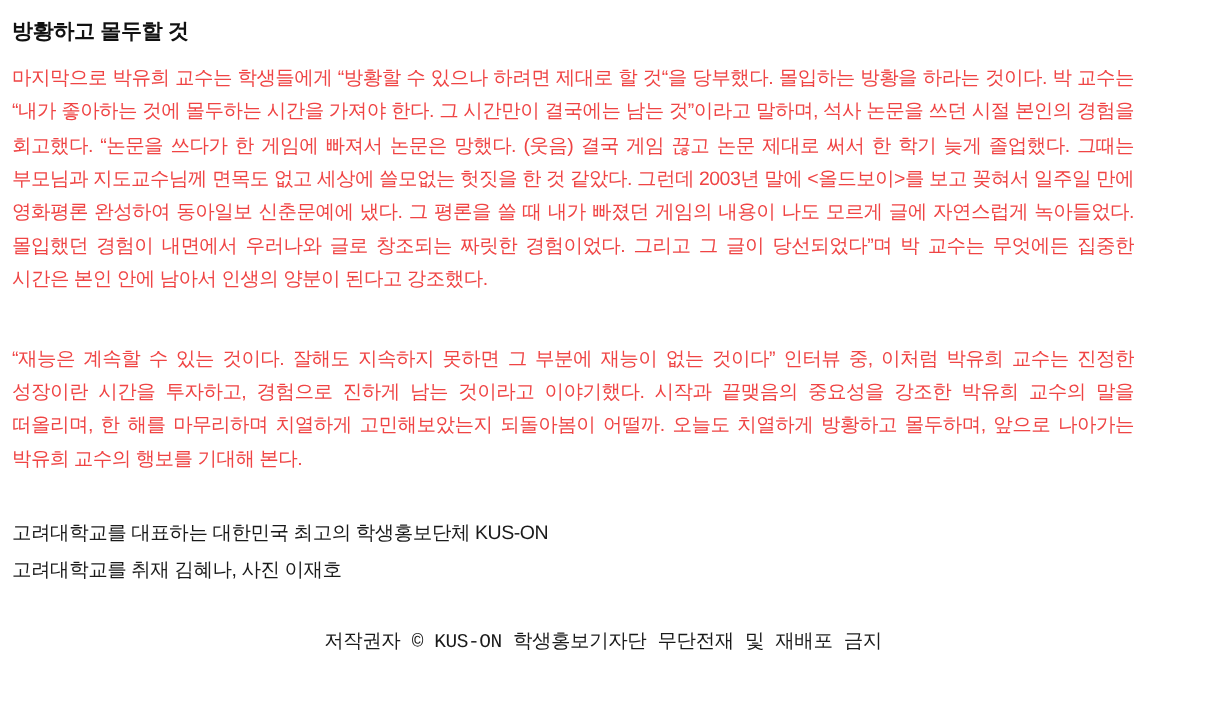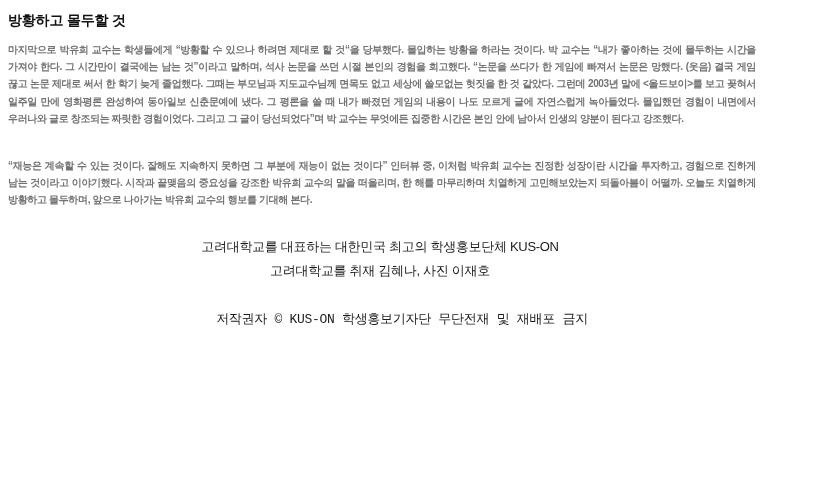--- a/index.html
+++ b/index.html
@@ -23,38 +23,37 @@
   }
   .heading {
     font-size: 14px;
     font-weight: bold;
     color: #111111;
     line-height: 1.5;
     margin: 0 0 10px 0;
     letter-spacing: -0.2px;
   }
   .para {
-    font-size: 10px;
+    font-size: 13px;
     line-height: 1.72;
-    color: #737373;
+    color: #ef4444;
     margin: 0 0 18px 0;
     text-align: justify;
     letter-spacing: -0.35px;
     word-break: keep-all;
-    font-weight: bold;
   }
   .para.last-body {
     margin-bottom: 22px;
   }
   .spacer {
     height: 12px;
   }
   .credits {
     margin-top: 26px;
-    text-align: center;
+    text-align: left;
     font-size: 13px;
     line-height: 1.9;
     color: #1a1a1a;
     letter-spacing: -0.3px;
     padding-right: 4px;
   }
   .credit-line {
     display: block;
   }
   .copyright {

